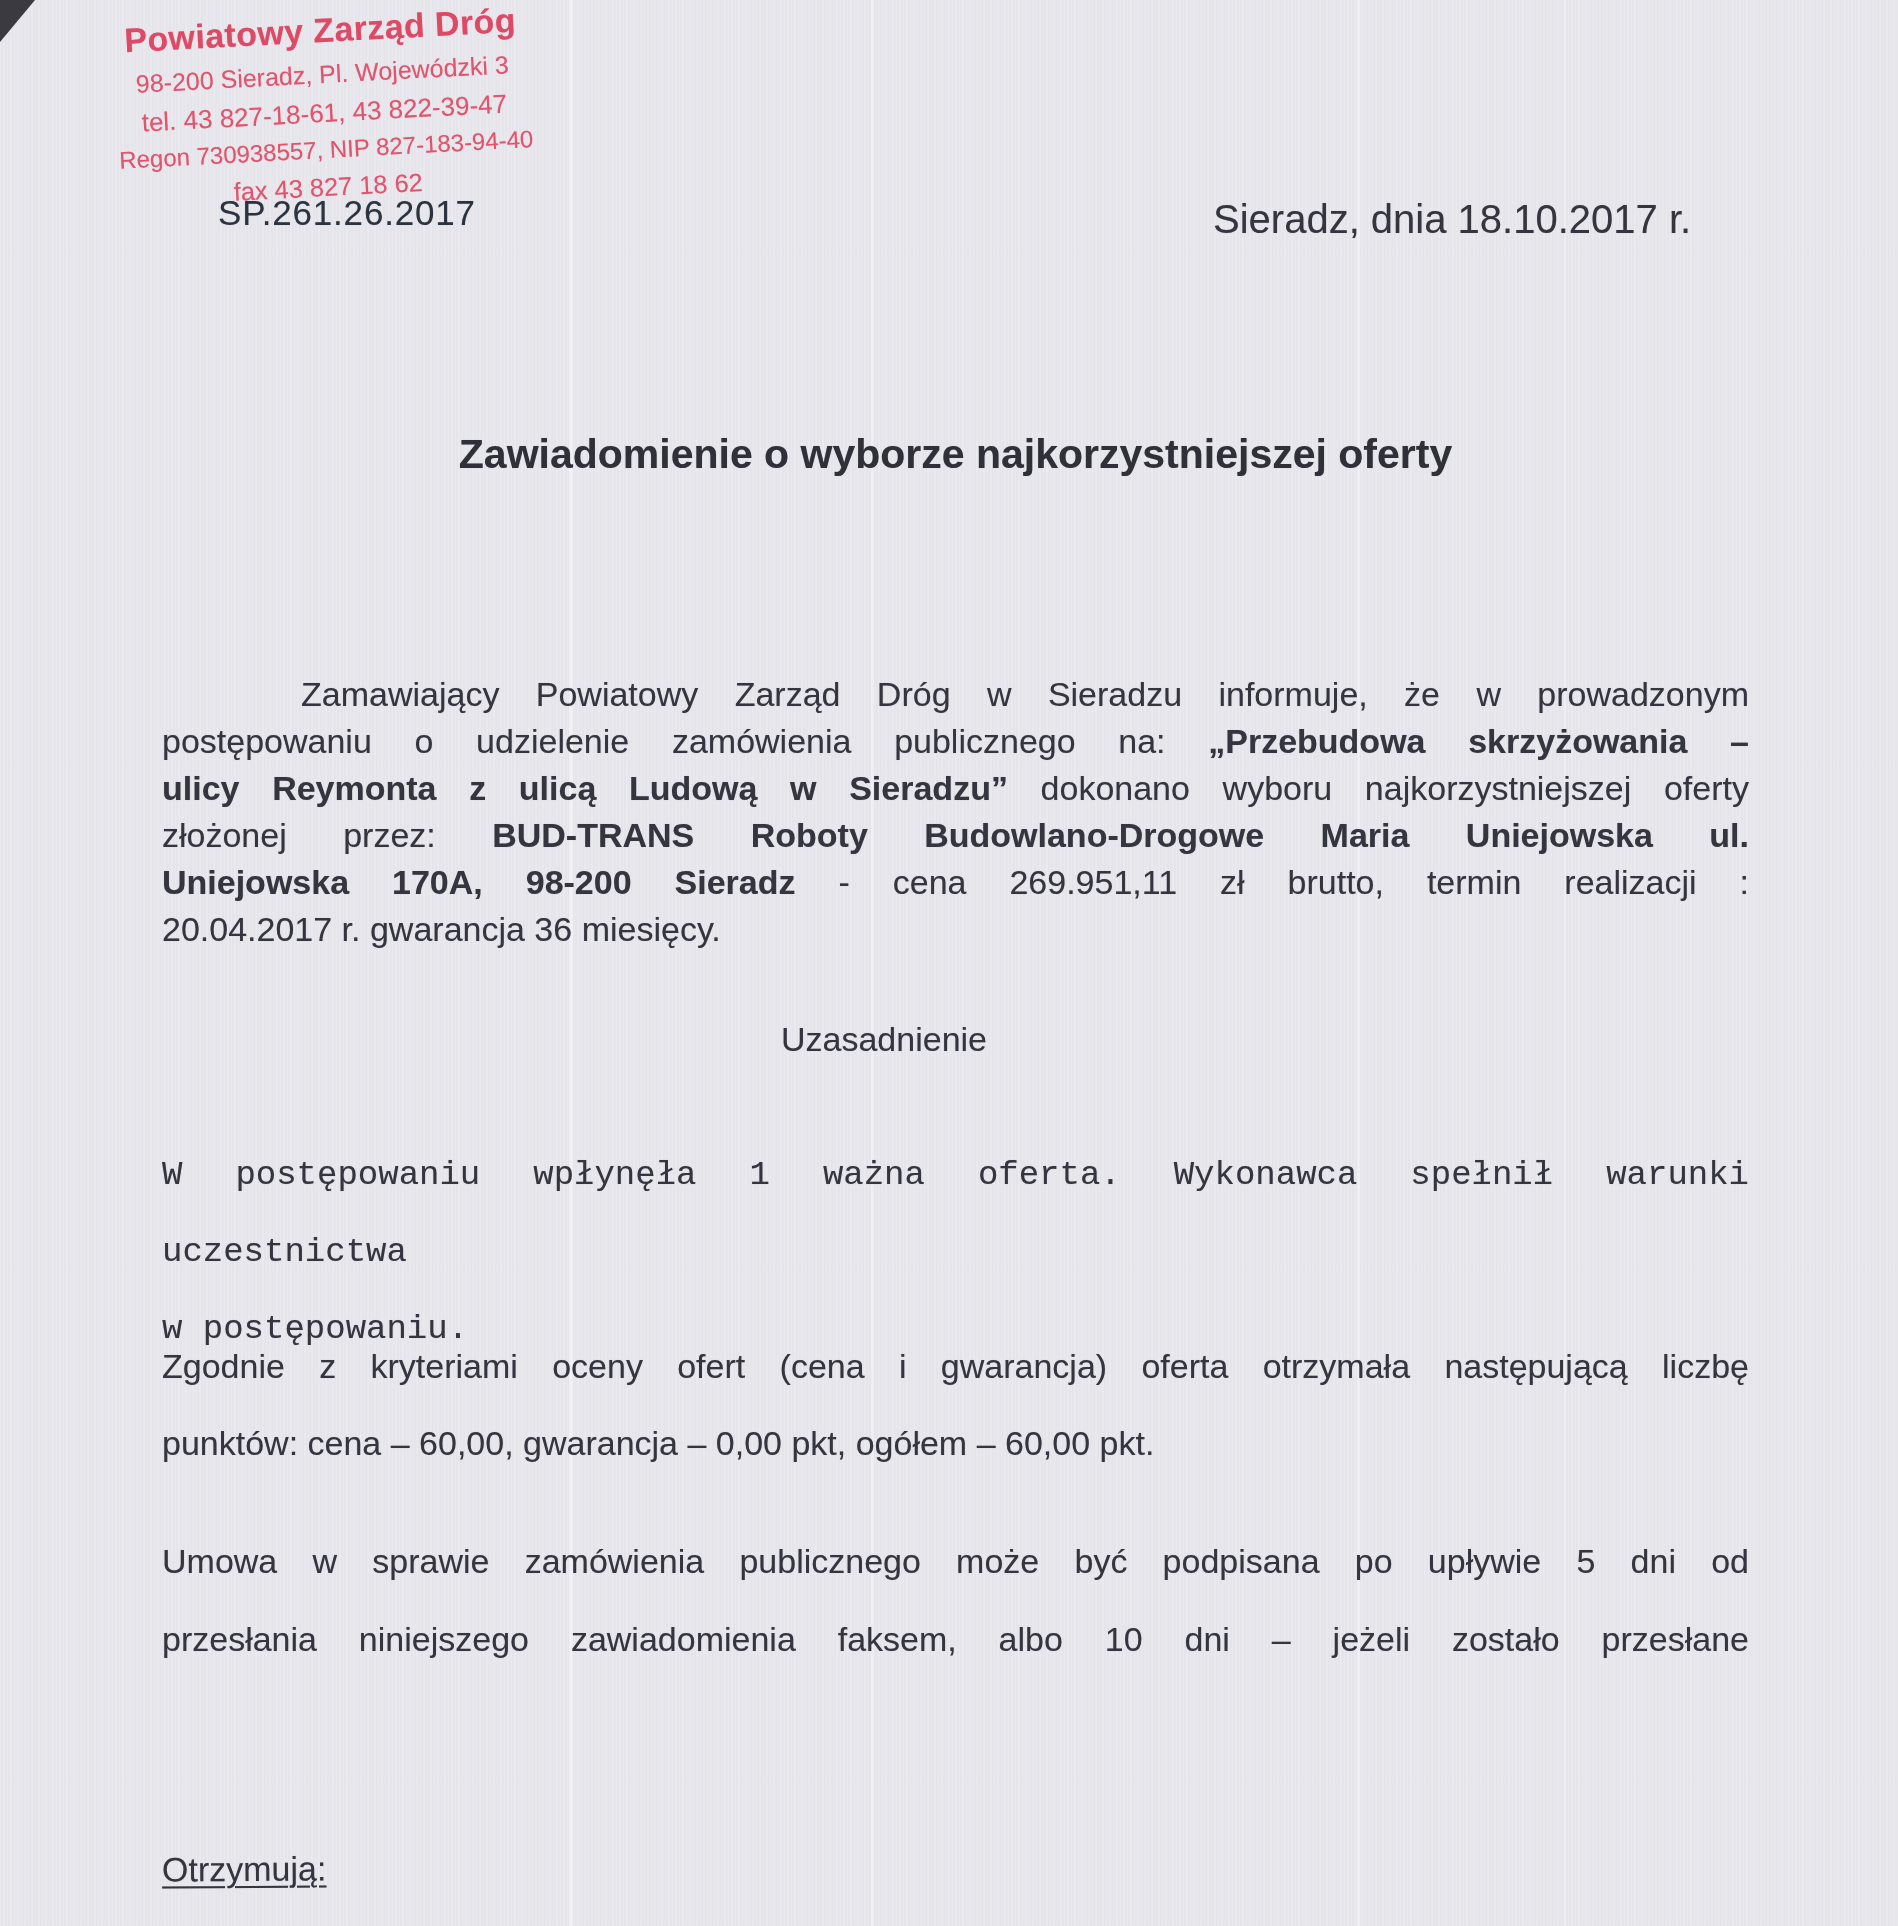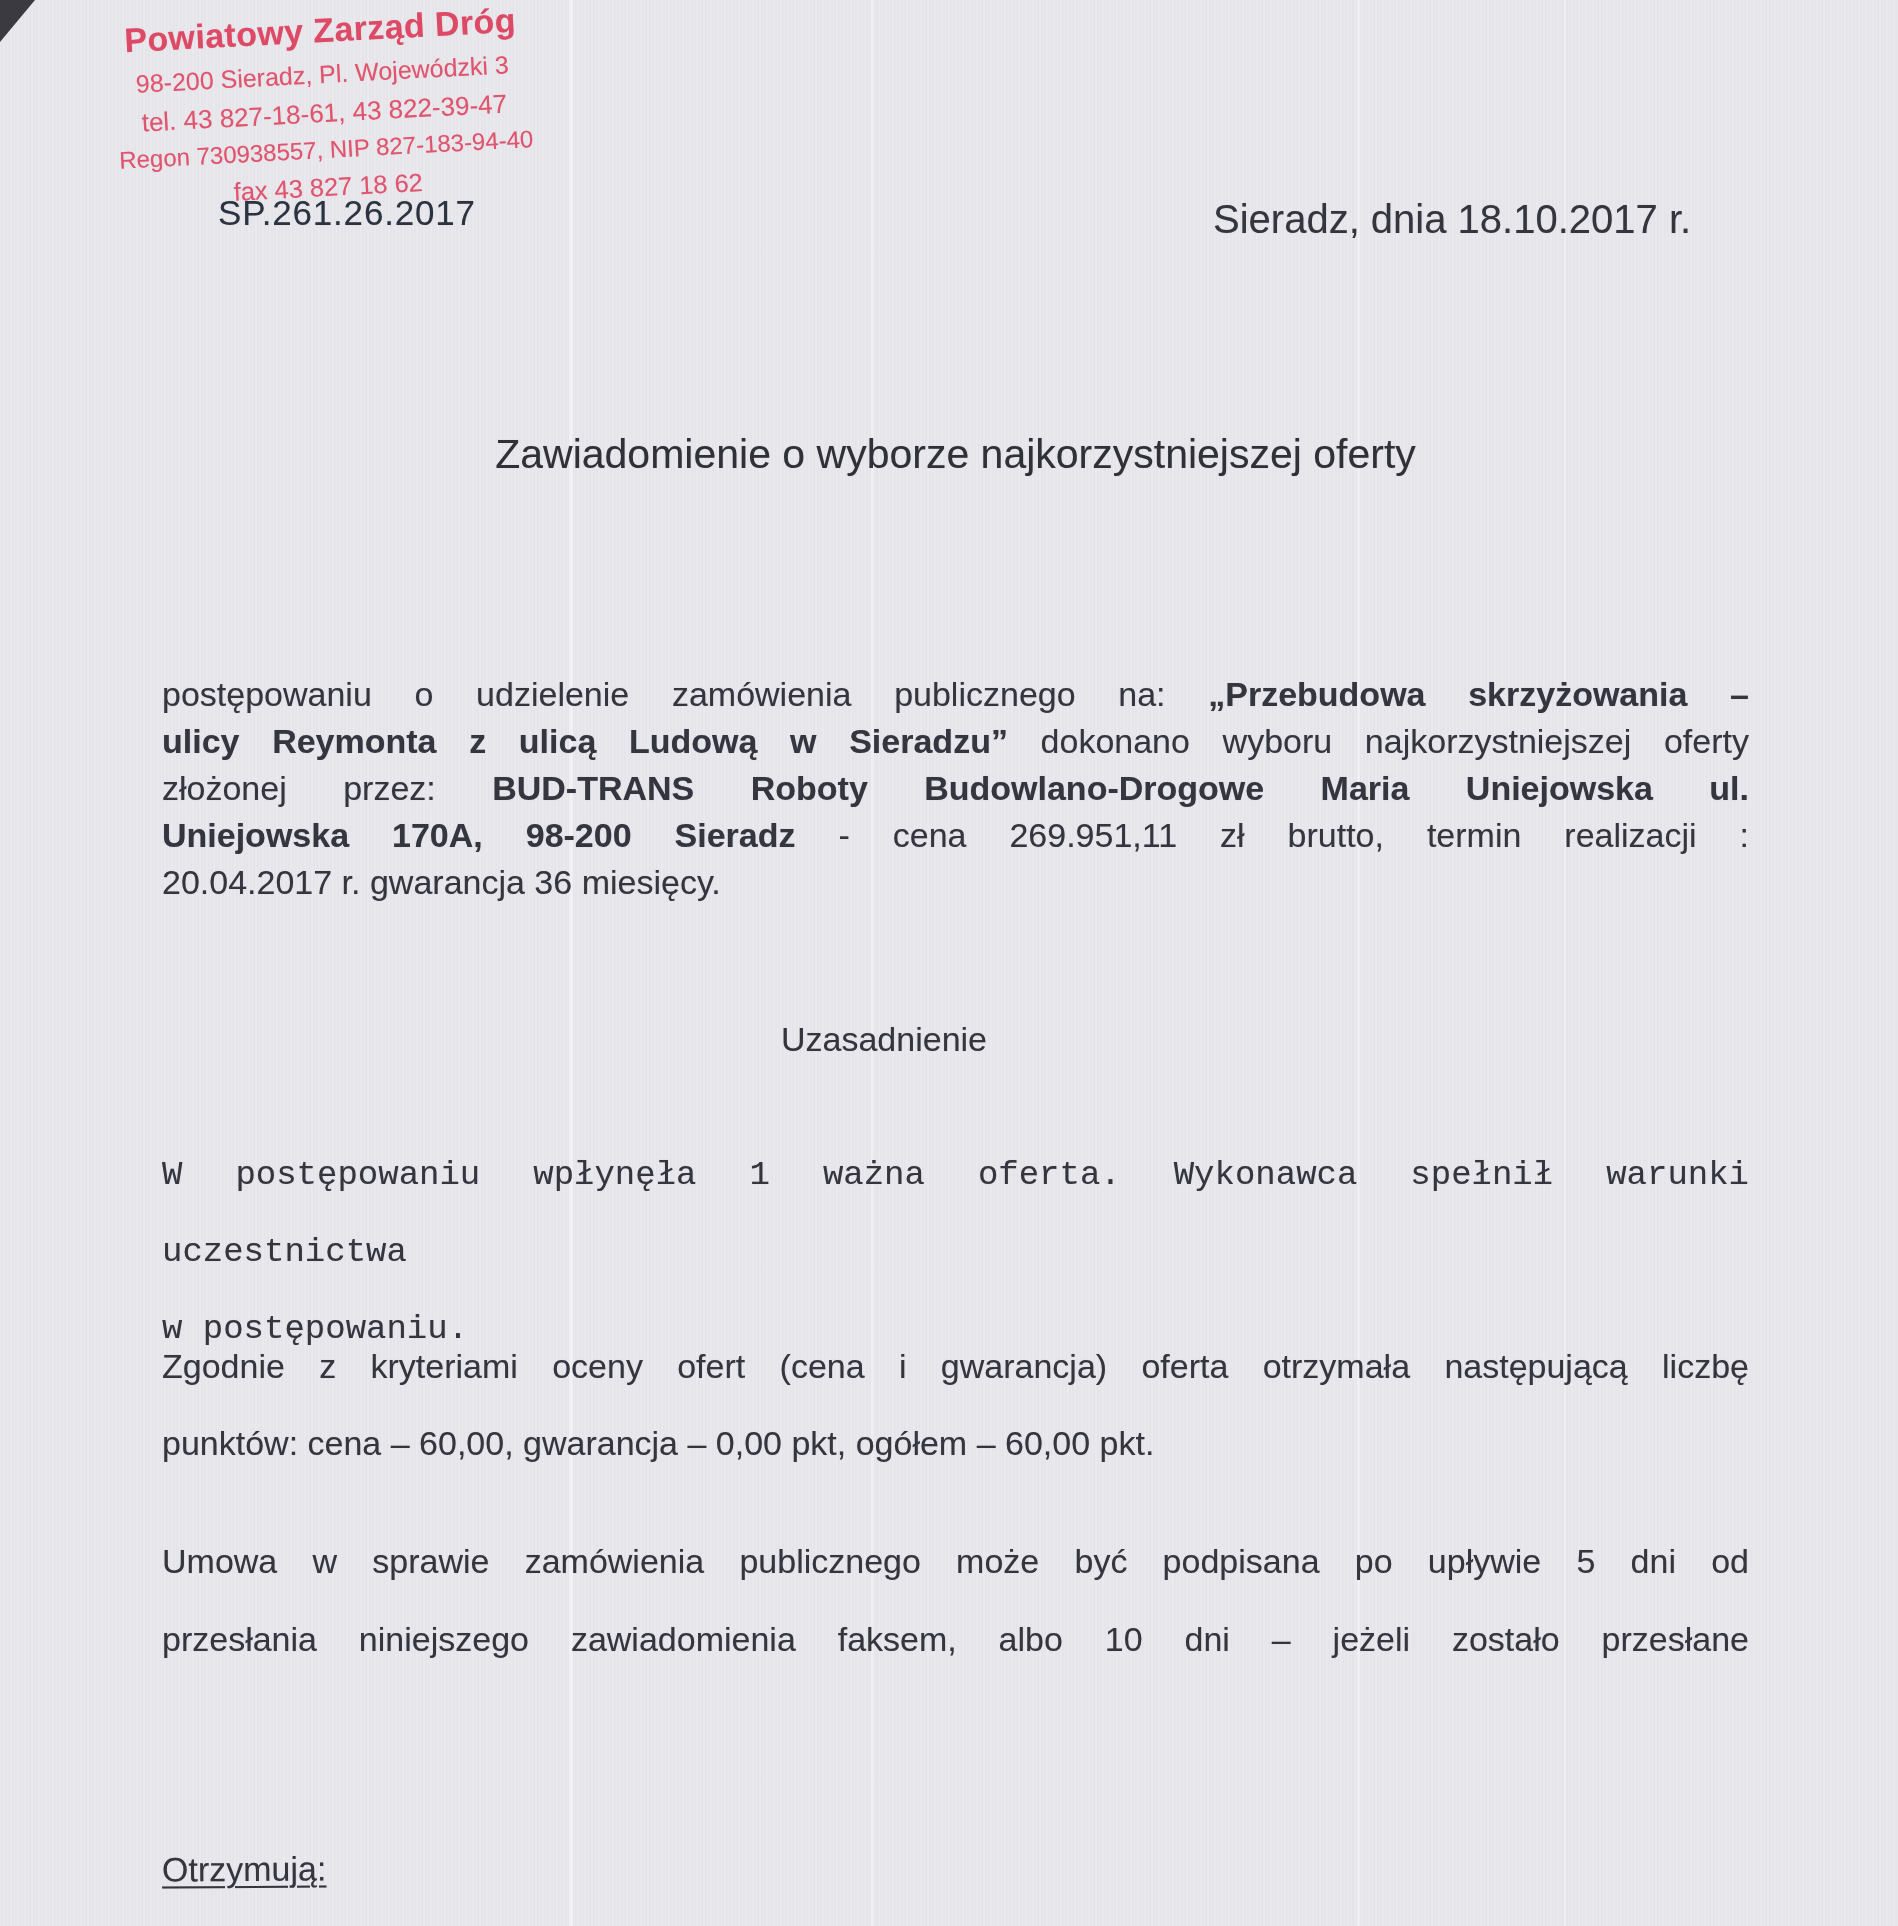--- a/index.html
+++ b/index.html
@@ -35,21 +35,21 @@
   .org-stamp .s2{font-size:25px;margin-bottom:8.5px;}
   .org-stamp .s3{font-size:26px;margin-bottom:7.7px;}
   .org-stamp .s4{font-size:24px;margin-bottom:9.2px;}
   .org-stamp .s5{font-size:25.4px;}
 
   .ref-number{position:absolute;left:192px;top:193px;font-size:35px;color:#2c3340;letter-spacing:0.8px;margin-left:26px;}
   .date-line{position:absolute;left:1213px;top:197px;font-size:40px;}
 
   .doc-title{
     position:absolute;left:162px;top:431px;width:1587px;
-    margin:0;text-align:center;font-size:41px;font-weight:normal;color:#303138;
+    margin:0;text-align:center;font-size:41px;font-weight:bold;color:#303138;
   }
 
   .content{position:absolute;left:162px;width:1587px;font-size:34px;}
   .p1{top:671px;line-height:47px;}
   .p2{top:1137px;line-height:77px;font-family:Liberation Mono, monospace;}
   .p3{top:1328px;line-height:77px;}
   .p4{top:1522px;line-height:78px;}
   .jline{text-align:justify;text-align-last:justify;}
   .lline{text-align:left;}
   .indent{text-indent:139px;}
@@ -89,20 +89,23 @@
     <div class="s5">fax 43 827 18 62</div>
   </div>
 
   <div class="ref-number doc-text">SP.261.26.2017</div>
 
   <div class="date-line doc-text">Sieradz, dnia 18.10.2017 r.</div>
 
   <h1 class="doc-title doc-text">Zawiadomienie o wyborze najkorzystniejszej oferty</h1>
 
   <div class="content p1 doc-text">
+    <div class="jline indent">
+      <span>Zamawiający Powiatowy Zarząd Dróg w Sieradzu informuje, że w prowadzonym</span>
+    </div>
     <div class="jline">
       <span>postępowaniu o udzielenie zamówienia publicznego na: </span><span class="bold">„Przebudowa skrzyżowania –</span>
     </div>
     <div class="jline">
       <span class="bold">ulicy Reymonta z ulicą Ludową w Sieradzu” </span><span>dokonano wyboru najkorzystniejszej oferty</span>
     </div>
     <div class="jline">
       <span>złożonej przez: </span><span class="bold">BUD-TRANS Roboty Budowlano-Drogowe Maria Uniejowska ul.</span>
     </div>
     <div class="jline">

